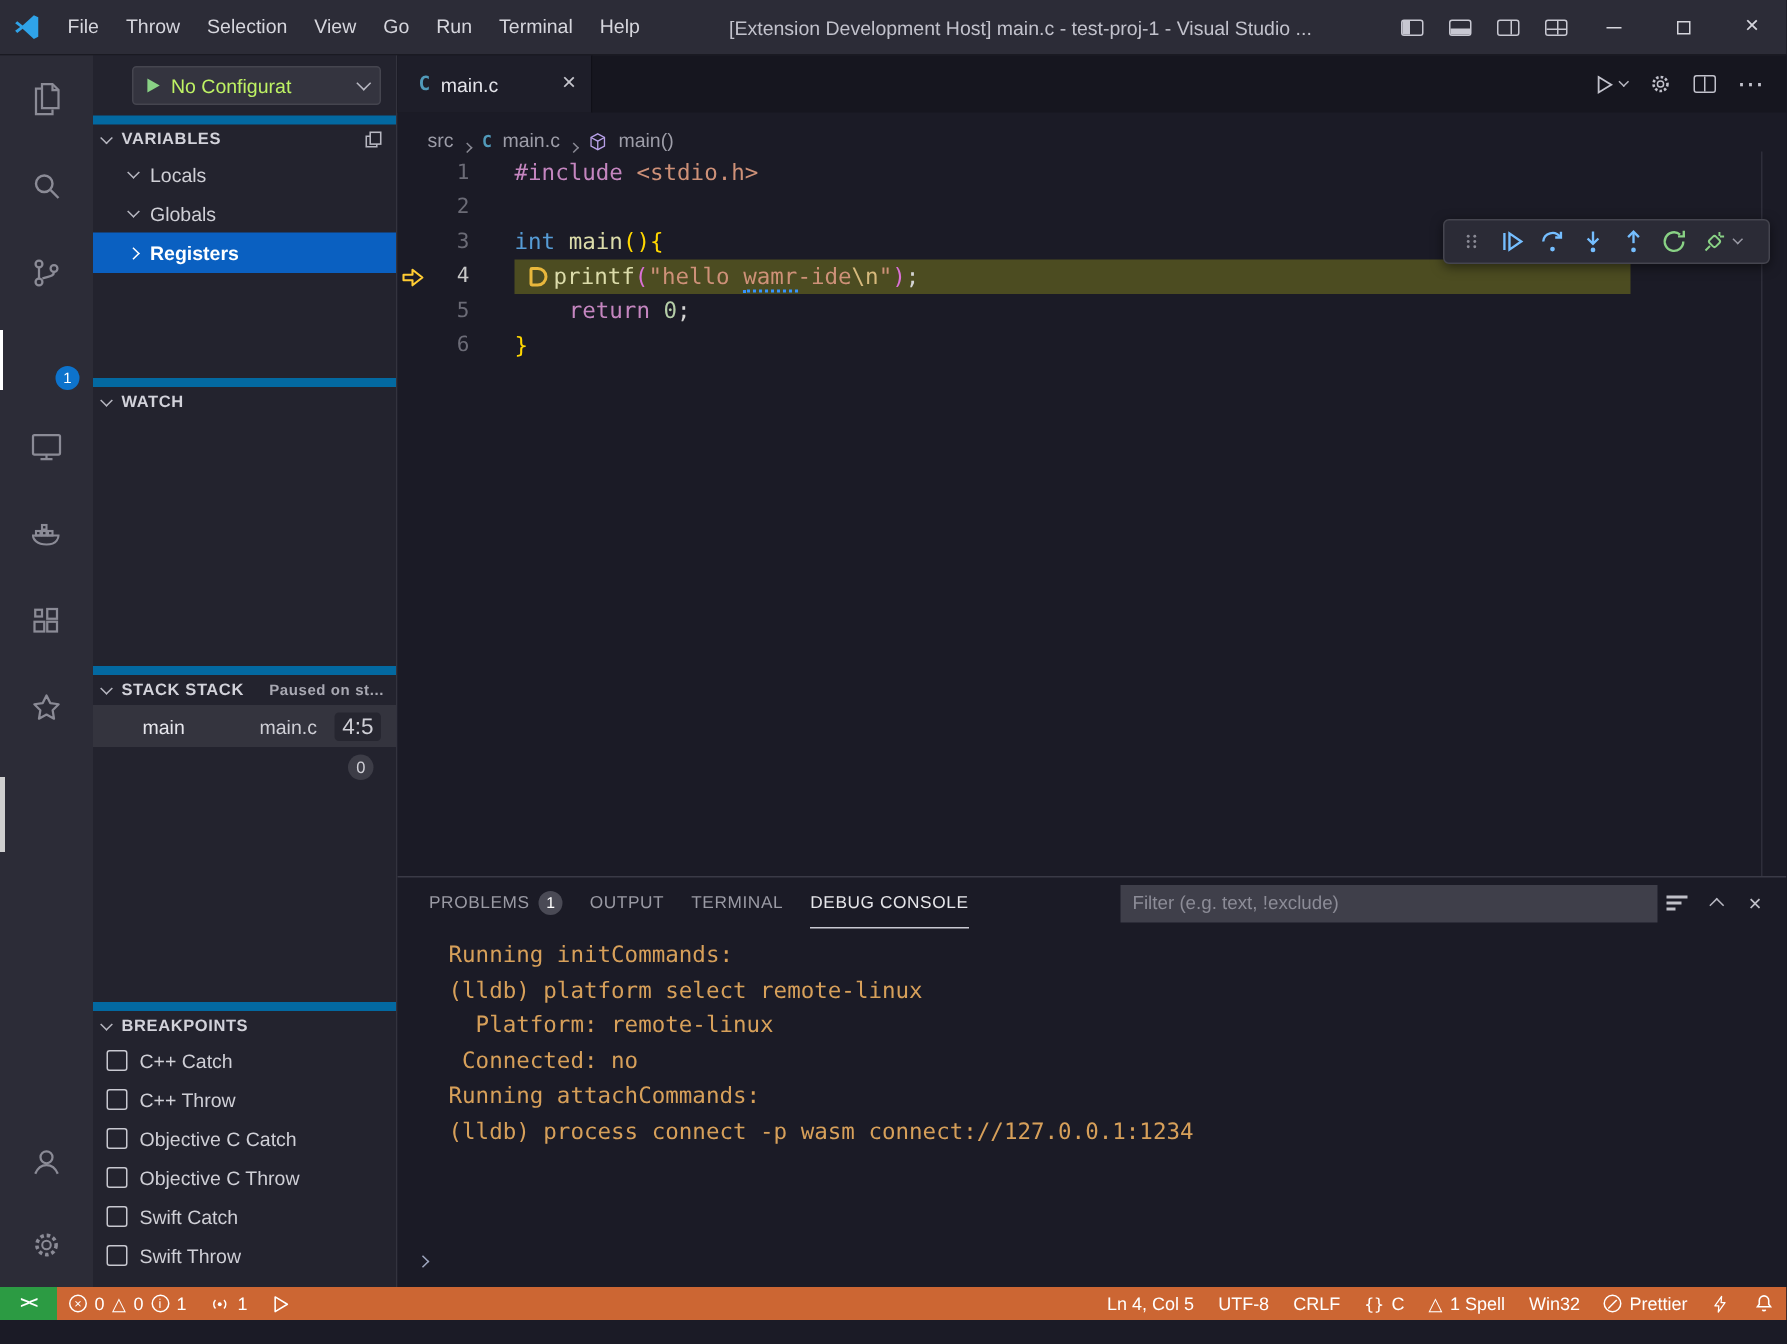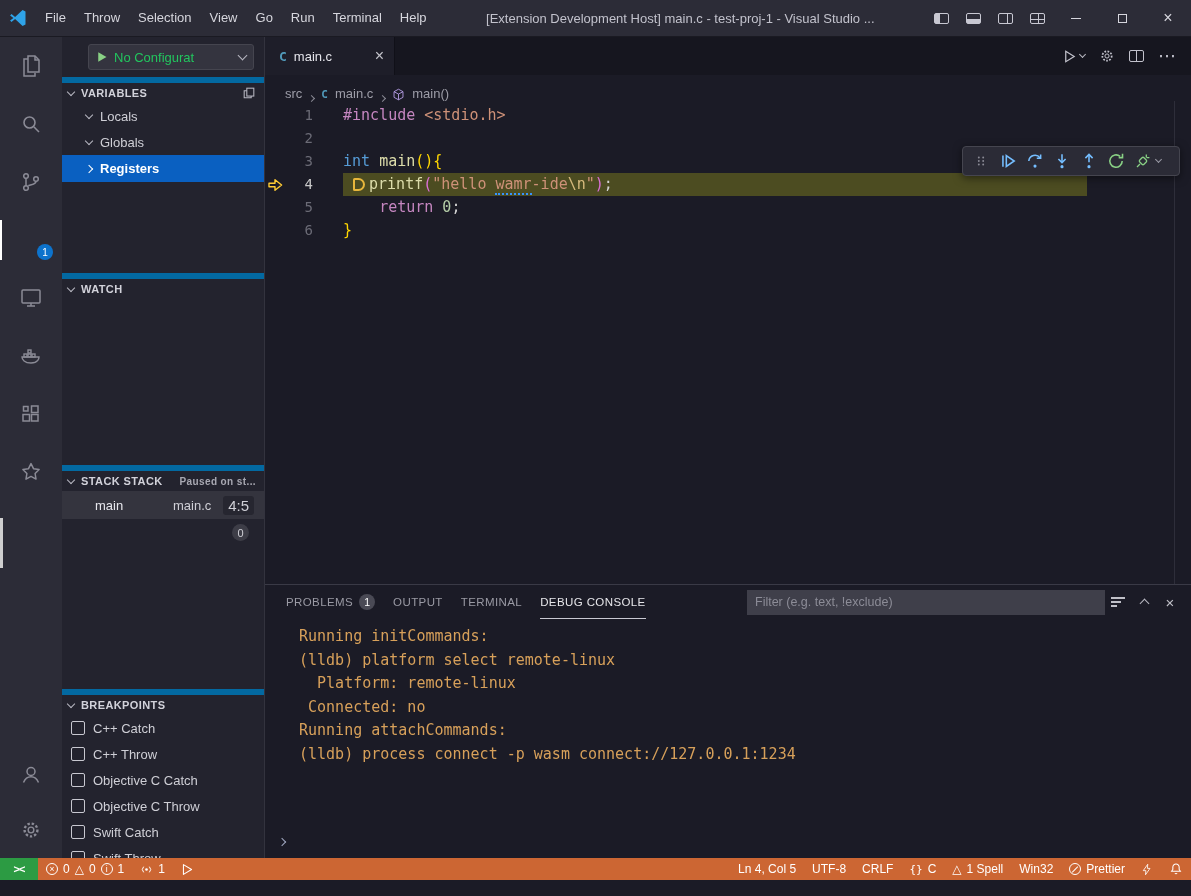--- a/index.html
+++ b/index.html
@@ -35,34 +35,34 @@
   .ab-item.active{color:#ffffff;}
   .ab-item.active::before{content:"";position:absolute;left:0;top:9px;bottom:9px;width:2px;background:#ffffff;}
   .ab-badge{position:absolute;right:9px;bottom:9px;min-width:16px;height:16px;border-radius:50%;
     background:#0d73cc;color:#fff;font-size:10px;display:flex;align-items:center;justify-content:center;}
 
   
   .sidebar{flex:0 0 203px;background:#23232e;border-right:1px solid #33333e;font-size:13px;overflow:hidden;}
   .launch-row{height:40px;display:flex;align-items:center;padding:0 10px 0 26px;}
   .launch-select{flex:1;height:26px;background:#34343f;border:1px solid #45454f;border-radius:3px;
     display:flex;align-items:center;padding:0 7px;gap:6px;}
-  .launch-label{flex:1;color:#22c55e;font-size:13px;white-space:nowrap;overflow:hidden;}
+  .launch-label{flex:1;color:#bef264;font-size:13px;white-space:nowrap;overflow:hidden;}
   .chev{display:inline-block;width:7px;height:7px;border-right:1.4px solid #b8b8c2;border-bottom:1.4px solid #b8b8c2;}
   .cd{transform:rotate(45deg);margin-top:-3px;}
   .cr{transform:rotate(-45deg);}
   .section-header{height:26px;display:flex;align-items:center;gap:7px;padding:0 8px 0 6px;
     font-size:11px;font-weight:bold;letter-spacing:.4px;color:#d2d2da;border-top:6px solid #0369a1;}
   .section-header .chev{width:6px;height:6px;}
   .sh-action{margin-left:auto;color:#b8b8c2;display:flex;align-items:center;}
   .cs-status{margin-left:auto;font-size:10px;color:#a8a8b2;font-weight:bold;white-space:nowrap;}
   .tree-row{height:26px;display:flex;align-items:center;gap:8px;padding-left:24px;color:#cfcfd6;}
   .tree-row .chev{width:6px;height:6px;}
   .tree-row.sel{background:#0a60c1;color:#ffffff;height:27px;font-weight:bold;}
   .tree-row.sel .chev{border-color:#ffffff;}
-  .sec-watch{margin-top:91px;}
+  .sec-watch{margin-top:70px;}
   .sec-cs{margin-top:166px;}
   .sec-bp{margin-top:143px;}
   .cs-frame{height:28px;background:#34343e;display:flex;align-items:center;padding:0 10px 0 33px;}
   .cs-name{color:#e6e6ec;width:78px;}
   .cs-file{color:#cfcfd6;flex:1;}
   .cs-pos{background:#262630;color:#cfcfd6;font-size:15px;border-radius:3px;padding:1px 5px;}
   .cs-badge-row{height:27px;display:flex;align-items:center;justify-content:flex-end;padding-right:15px;}
   .circle-badge{width:17px;height:17px;border-radius:50%;background:#3d3d47;color:#cfcfd6;
     font-size:11px;display:flex;align-items:center;justify-content:center;}
   .bp-row{height:26px;display:flex;align-items:center;gap:8px;padding-left:9px;color:#cfcfd6;}

